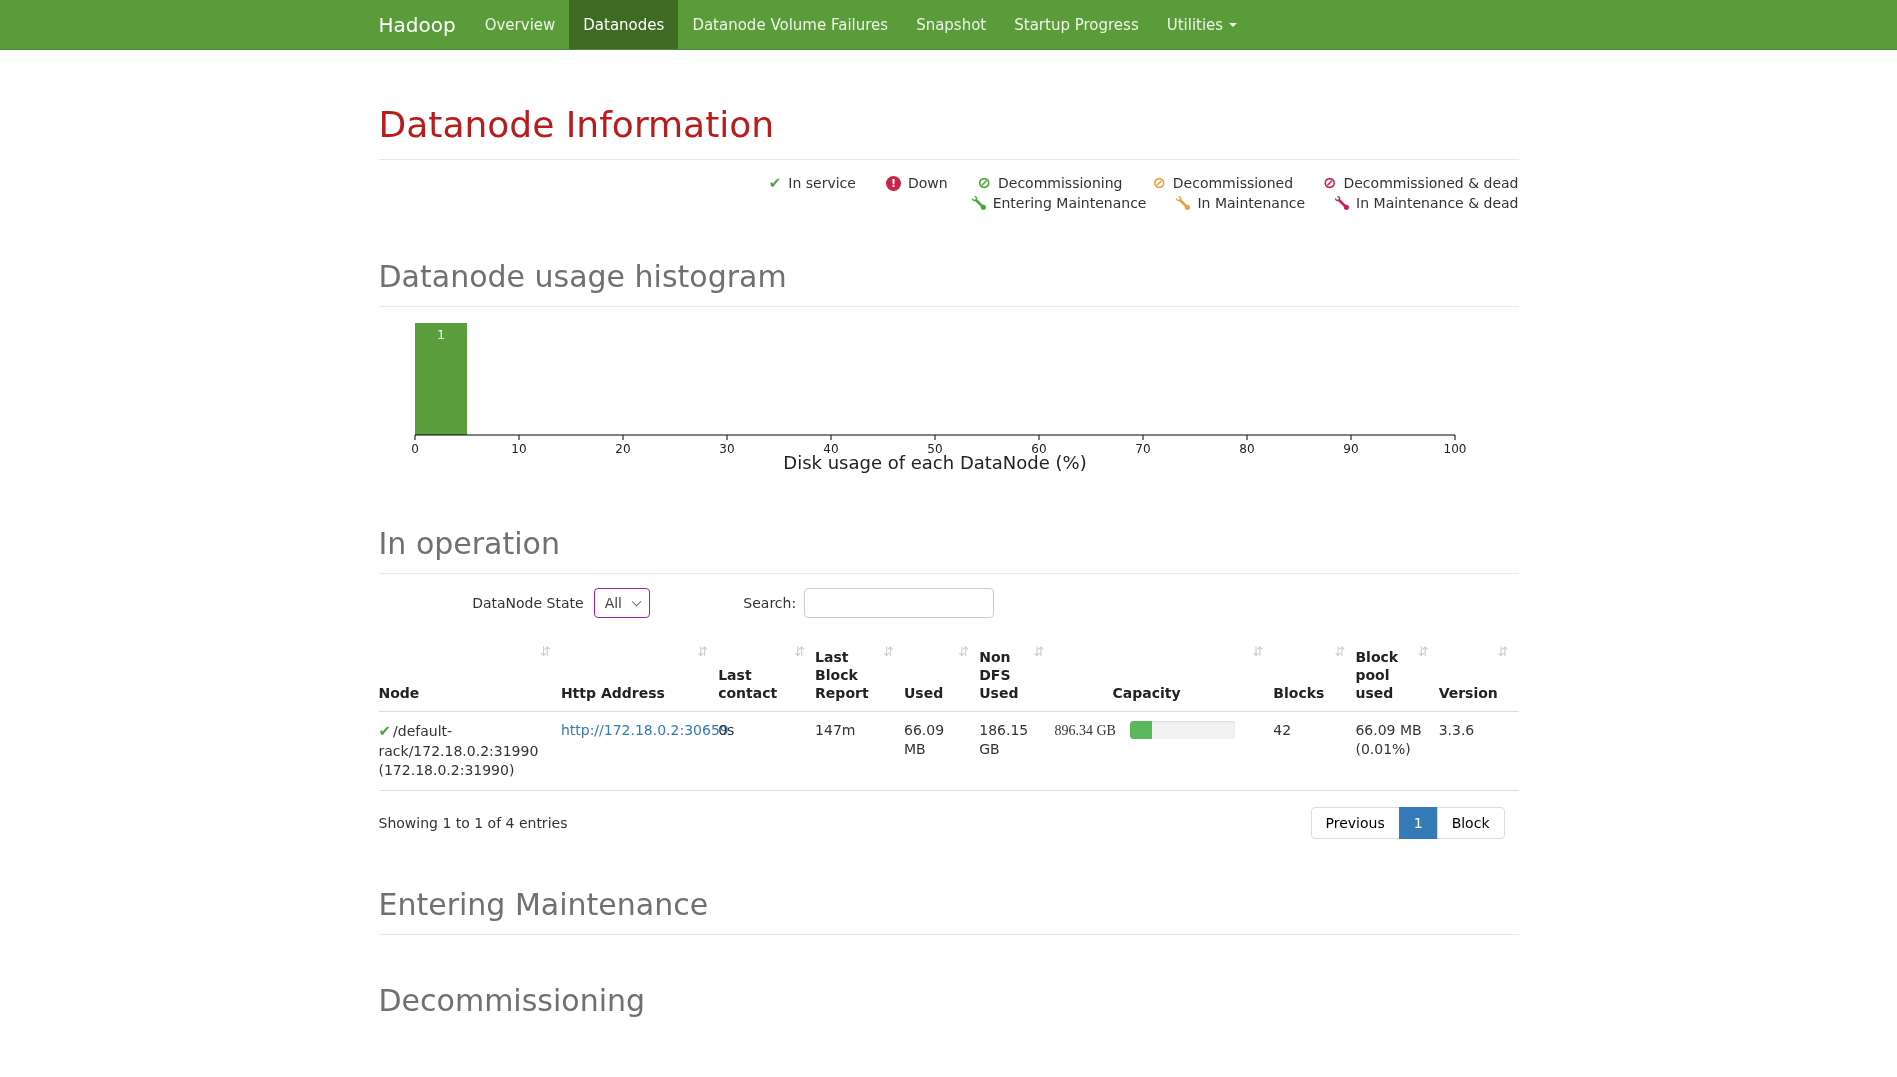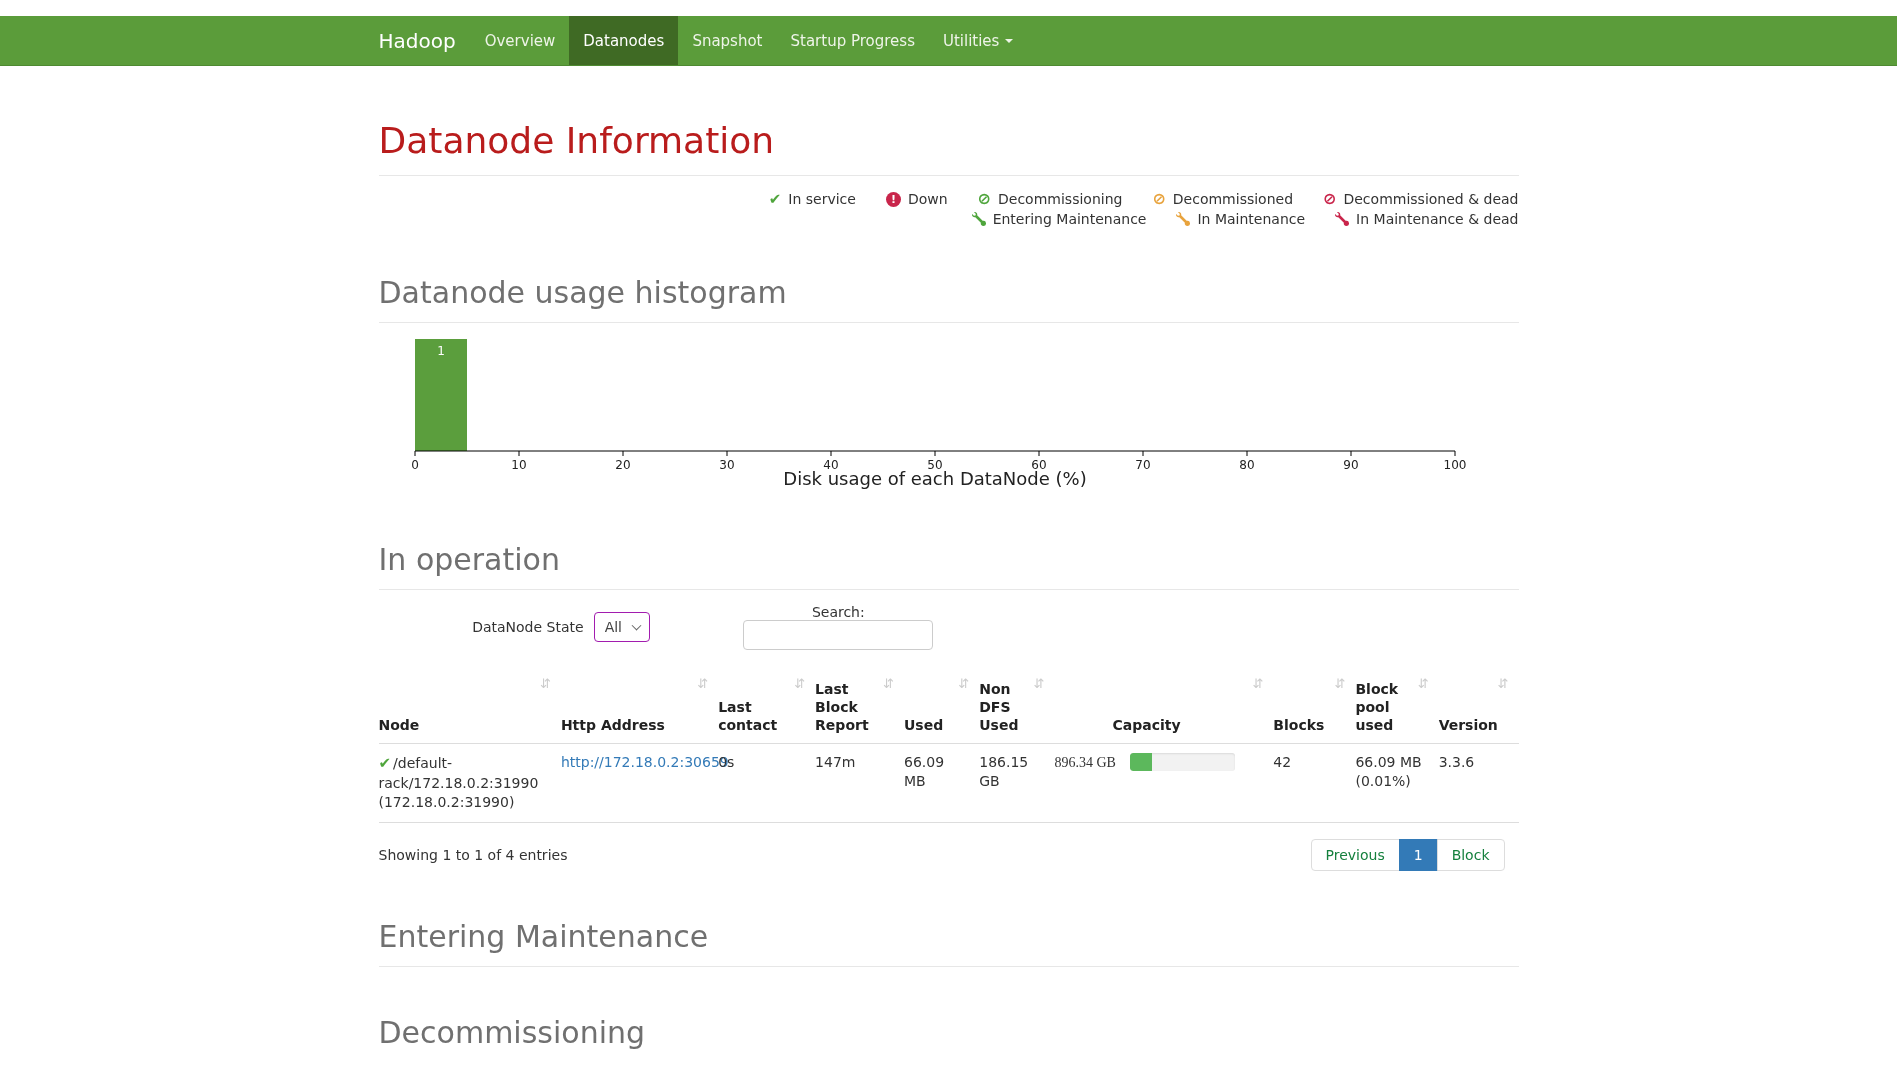--- a/index.html
+++ b/index.html
@@ -10,21 +10,21 @@
   .navbar { height:50px; background:#5B9C3A; border-bottom:1px solid #4E8A31; width:100%; }
   .navbar .container { display:flex; align-items:stretch; height:100%; }
   .brand { display:flex; align-items:center; color:#fff; font-size:20px; padding:0 15px 0 0; text-decoration:none; }
   .nav { list-style:none; margin:0; padding:0; display:flex; align-items:stretch; }
   .nav li { display:flex; }
   .nav a { display:flex; align-items:center; gap:6px; padding:0 14px; color:#eef4e8; text-decoration:none; font-size:15px; }
   .nav li.active a { background:#3F6A24; color:#fff; }
   .caret { width:0; height:0; border-left:4px solid transparent; border-right:4px solid transparent; border-top:4px solid #eef4e8; display:inline-block; }
 
   
-  .container { width:1140px; margin:16px auto; }
+  .container { width:1140px; margin:0 auto; }
   h1 { font-size:36px; font-weight:400; color:#b91c1c; margin:54px 0 14px; }
   h2 { font-size:30px; font-weight:400; color:#707070; margin:48px 0 10px; }
   hr { border:0; border-top:1px solid #e7e7e7; margin:12px 0 14px; }
 
   
   .legend { display:flex; flex-direction:column; align-items:flex-end; gap:3px; margin-top:4px; }
   .legend-row { display:flex; gap:30px; }
   .legend-item { display:flex; align-items:center; gap:7px; color:#333; }
   .icon-check { font-weight:bold; font-size:15px; }
   .icon-ban { font-weight:bold; font-size:16px; line-height:1; }
@@ -32,21 +32,21 @@
                display:inline-flex; align-items:center; justify-content:center; }
   .icon-wrench svg { width:14px; height:14px; display:block; }
 
   
   .chart-wrap { margin-top:16px; }
 
   
   .controls { display:flex; align-items:center; margin-top:14px; }
   .ctrl-state { width:32%; display:flex; align-items:center; gap:10px;justify-content:center; }
   .ctrl-show { flex:1; display:flex; align-items:center; gap:10px; }
-  .ctrl-search { display:flex; align-items:center; margin-right:100px;flex-direction:column; }
+  .ctrl-search { display:flex; align-items:center; gap:8px; margin-right:100px; }
   .sel-wrap { position:relative; display:inline-block; }
   select { appearance:none; -webkit-appearance:none; -moz-appearance:none; background:#fff;
            border:1px solid #a21caf; border-radius:4px; padding:5px 26px 5px 10px; font-size:14px;
            color:#444; font-family:inherit; height:30px; }
   .sel-wrap::after { content:""; position:absolute; right:10px; top:50%; width:6px; height:6px;
            border-right:1.5px solid #666; border-bottom:1.5px solid #666;
            transform:translateY(-70%) rotate(45deg); pointer-events:none; }
   .search-input { width:190px; height:30px; border:1px solid #ccc; border-radius:4px; padding:4px 8px; font-size:14px; font-family:inherit; }
 
   
@@ -69,40 +69,43 @@
   td a { color:#337ab7; text-decoration:none; }
   .node-check { font-weight:bold; margin-right:2px; }
   .cap-wrap { display:flex; align-items:flex-start; gap:14px;font-family:Liberation Serif, serif; }
   .progress { width:105px; height:18px; background:#f2f2f2; border-radius:3px; overflow:hidden;
               box-shadow:inset 0 1px 2px rgba(0,0,0,.1); flex:none; }
   .progress-fill { height:100%; border-radius:3px 0 0 3px; }
 
   
   .table-footer { display:flex; justify-content:space-between; align-items:center; margin-top:16px; }
   .pagination { list-style:none; display:flex; margin:0 14px 0 0; padding:0; }
-  .pagination a { display:block; padding:7px 14px; border:1px solid #ddd; margin-left:-1px; color:#15803d;
+  .pagination a { display:block; padding:7px 14px; border:1px solid #ddd; margin-left:-1px; color:#000000;
                   text-decoration:none; font-size:14px; background:#fff; }
   .pagination li:first-child a { border-radius:4px 0 0 4px; margin-left:0; }
   .pagination li:last-child a { border-radius:0 4px 4px 0; }
   .pagination li.active a { color:#fff; }
 
   .empty-note { margin:18px 0 0; color:#333; }
 </style>
 </head>
 <body>
 
 <nav class="navbar">
   <div class="container">
     <a class="brand" href="#">Hadoop</a>
     <ul class="nav" id="nav-menu">
         <li>
           <a href="#">Overview</a>
         </li>
         <li class="active">
           <a href="#">Datanodes</a>
+        </li>
+        <li>
+          <a href="#">Datanode Volume Failures</a>
         </li>
         <li>
           <a href="#">Snapshot</a>
         </li>
         <li>
           <a href="#">Startup Progress</a>
         </li>
         <li>
           <a href="#">Utilities<span class="caret"></span></a>
         </li>

